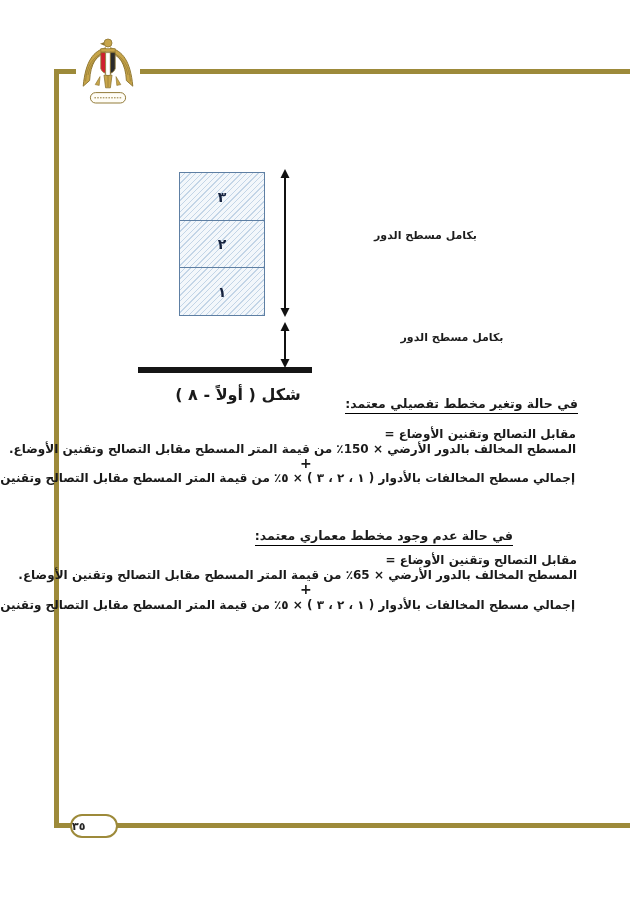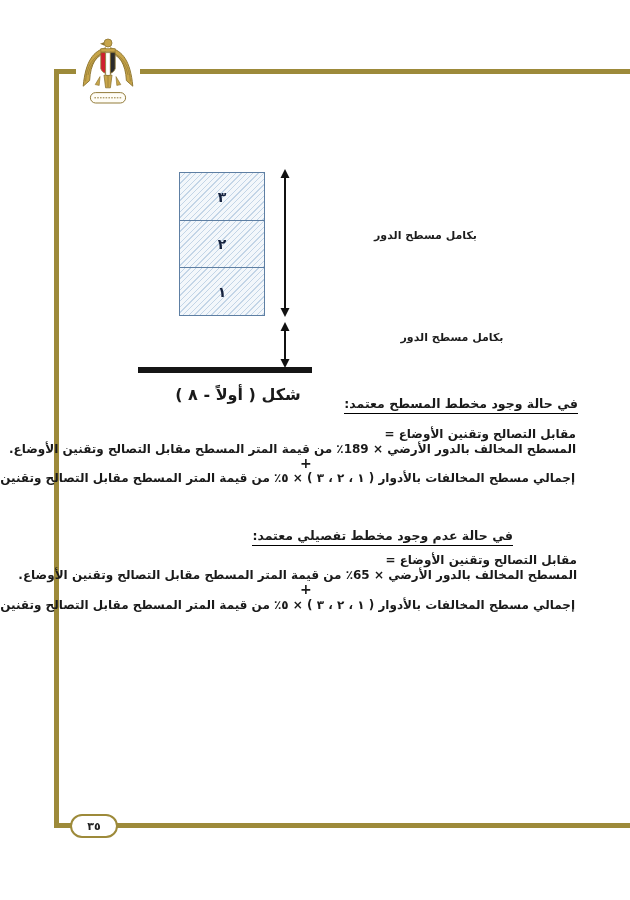--- a/index.html
+++ b/index.html
@@ -41,21 +41,21 @@
   .plus{position:absolute;font-weight:bold;font-size:14px;}
   .s1p{left:300px;top:455px;}
   .s1l3{right:55px;top:471px;}
   .s2l1{right:53px;top:553px;}
   .s2l2{right:53px;top:568px;}
   .s2p{left:300px;top:581px;}
   .s2l3{right:55px;top:598px;}
   
   .page-pill{position:absolute;left:70px;top:814px;width:44px;height:20px;background:#fff;
              border:2px solid #9d8a3a;border-radius:12px;display:flex;align-items:center;
-             justify-content:center;font-size:11px;font-weight:bold;color:#222;z-index:3;}
+             font-size:11px;font-weight:bold;color:#222;z-index:3;}
 </style>
 </head>
 <body>
 
 <div class="page">
 
   <div class="frame-top"></div>
   <div class="frame-left"></div>
   <div class="frame-bottom"></div>
 
@@ -111,29 +111,29 @@
   <div class="fig-label lbl-upper">
     <div>بكامل مسطح الدور</div>
   </div>
   <div class="fig-label lbl-ground">
     <div>بكامل مسطح الدور</div>
   </div>
 
   <div class="caption">شكل ( أولاً - ٨ )</div>
 
   <div>
-    <div class="sec-heading h1">في حالة وجود مخطط المسطح معتمد:</div>
+    <div class="sec-heading h1">في حالة وتغير مخطط تفصيلي معتمد:</div>
     <div class="formula s1l1">مقابل التصالح وتقنين الأوضاع =</div>
-    <div class="formula s1l2">المسطح المخالف  بالدور الأرضي  × 189٪ من قيمة المتر المسطح مقابل التصالح وتقنين الأوضاع.</div>
+    <div class="formula s1l2">المسطح المخالف  بالدور الأرضي  × 150٪ من قيمة المتر المسطح مقابل التصالح وتقنين الأوضاع.</div>
     <div class="plus s1p">+</div>
     <div class="formula s1l3">إجمالي مسطح المخالفات بالأدوار ( ١ ، ٢ ، ٣ ) ×  ٥٪ من قيمة المتر المسطح مقابل التصالح وتقنين الأوضاع.</div>
   </div>
 
   <div>
-    <div class="sec-heading h2">في حالة عدم وجود مخطط تفصيلي معتمد:</div>
+    <div class="sec-heading h2">في حالة عدم وجود مخطط معماري معتمد:</div>
     <div class="formula s2l1">مقابل التصالح وتقنين الأوضاع =</div>
     <div class="formula s2l2">المسطح المخالف بالدور الأرضي  × 65٪ من قيمة المتر المسطح مقابل التصالح وتقنين الأوضاع.</div>
     <div class="plus s2p">+</div>
     <div class="formula s2l3">إجمالي مسطح المخالفات بالأدوار ( ١ ، ٢ ، ٣ ) ×  ٥٪ من قيمة المتر المسطح مقابل التصالح وتقنين الأوضاع.</div>
   </div>
 
   <div class="page-pill">
     <span>٣٥</span>
   </div>
 

